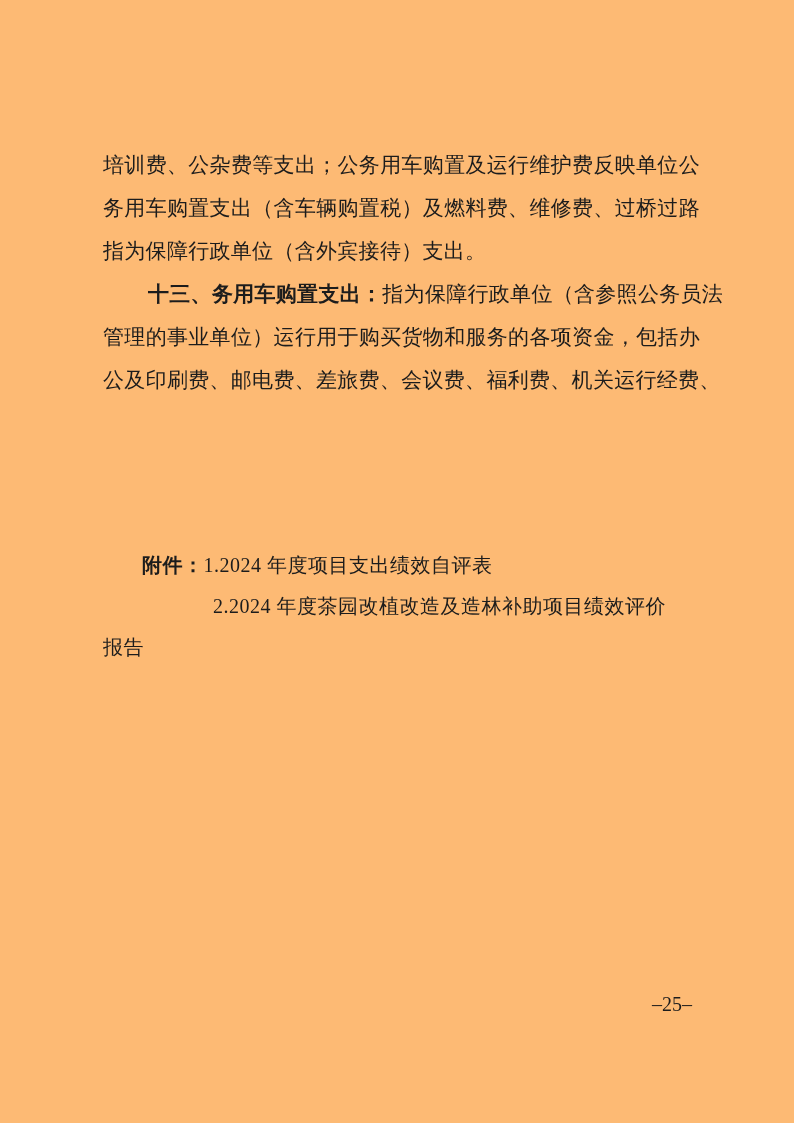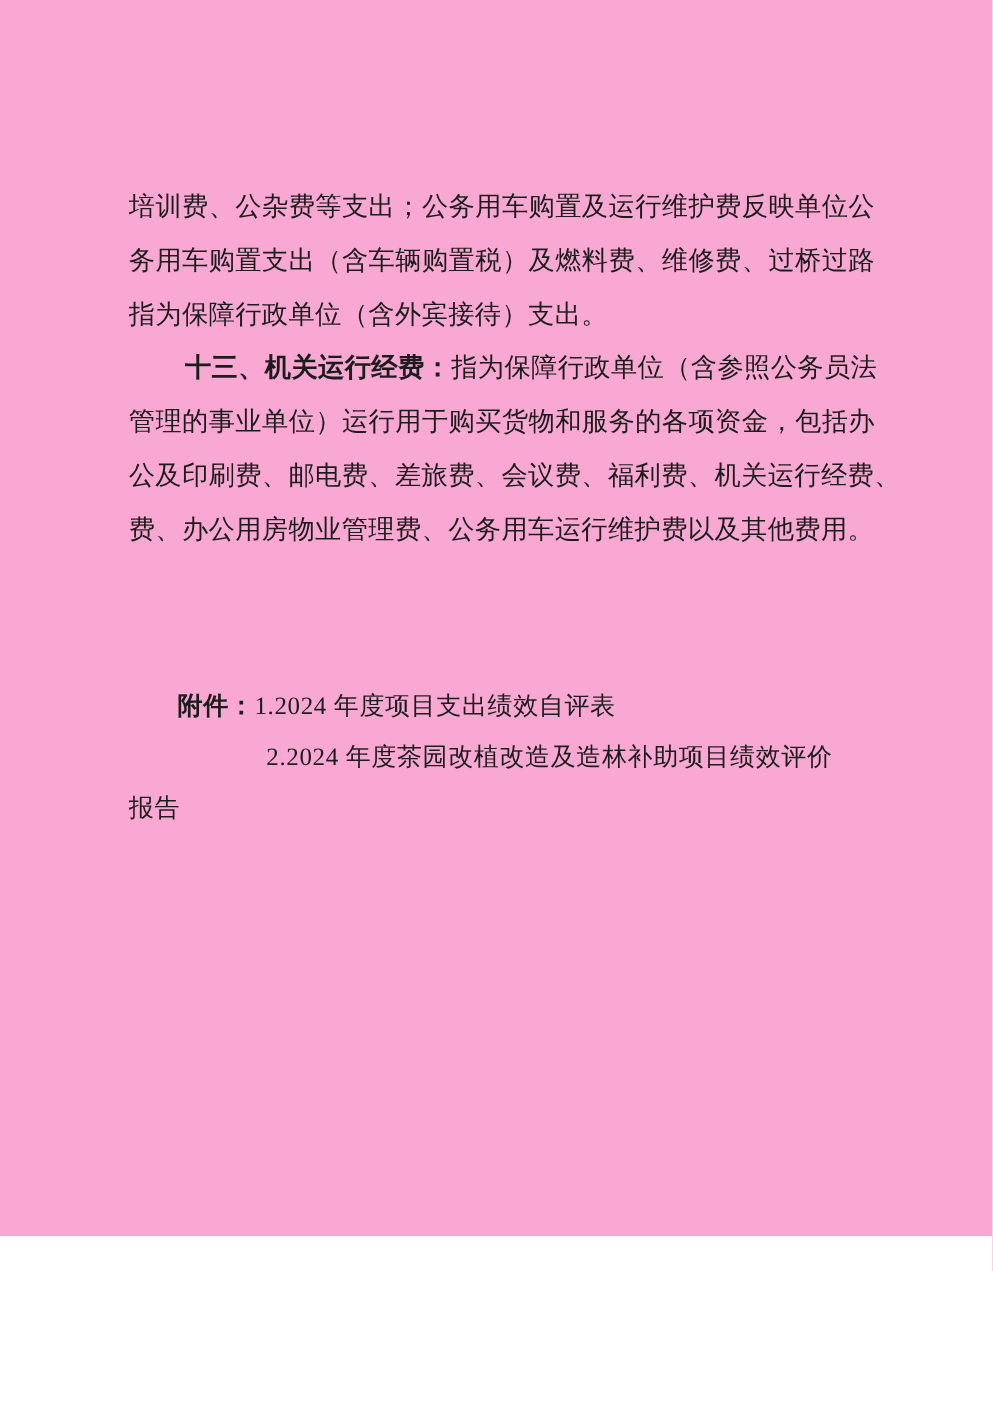--- a/index.html
+++ b/index.html
@@ -4,22 +4,22 @@
 <title>Document Page</title>
 <style>
   html, body {
     margin: 0;
     padding: 0;
     background: #ffffff;
   }
   .page {
     position: relative;
     width: 794px;
-    height: 989px;
-    background: #f9a8d4;
+    height: 1123px;
+    background: #fdba74;
     color: #1c1c1c;
     font-family: "Liberation Serif", "DejaVu Serif", serif;
     overflow: hidden;
   }
   
   .doc-body {
     position: absolute;
     left: 103px;
     top: 144px;
     width: 597px;
@@ -74,24 +74,23 @@
 </style>
 </head>
 <body>
 
 <div class="page">
 
   <div class="doc-body">
       <div class="line"><span class="seg">培训费、公杂费等支出；公务用车购置及运行维护费反映单位公</span></div>
       <div class="line"><span class="seg">务用车购置支出（含车辆购置税）及燃料费、维修费、过桥过路</span></div>
       <div class="line last"><span class="seg">指为保障行政单位（含外宾接待）支出。</span></div>
-      <div class="line indent"><span class="seg bold">十三、机关运行经费：</span><span class="seg">指为保障行政单位（含参照公务员法</span></div>
+      <div class="line indent"><span class="seg bold">十三、务用车购置支出：</span><span class="seg">指为保障行政单位（含参照公务员法</span></div>
       <div class="line"><span class="seg">管理的事业单位）运行用于购买货物和服务的各项资金，包括办</span></div>
       <div class="line"><span class="seg">公及印刷费、邮电费、差旅费、会议费、福利费、机关运行经费、</span></div>
-      <div class="line last"><span class="seg">费、办公用房物业管理费、公务用车运行维护费以及其他费用。</span></div>
     </div>
 
   <div class="attachments">
       <div class="line att-1"><span class="seg bold">附件：</span><span class="seg">1.2024 年度项目支出绩效自评表</span></div>
       <div class="line att-2"><span class="seg">2.2024 年度茶园改植改造及造林补助项目绩效评价</span></div>
       <div class="line att-3"><span class="seg">报告</span></div>
     </div>
 
   <div class="page-footer">
     <span>–25–</span>

